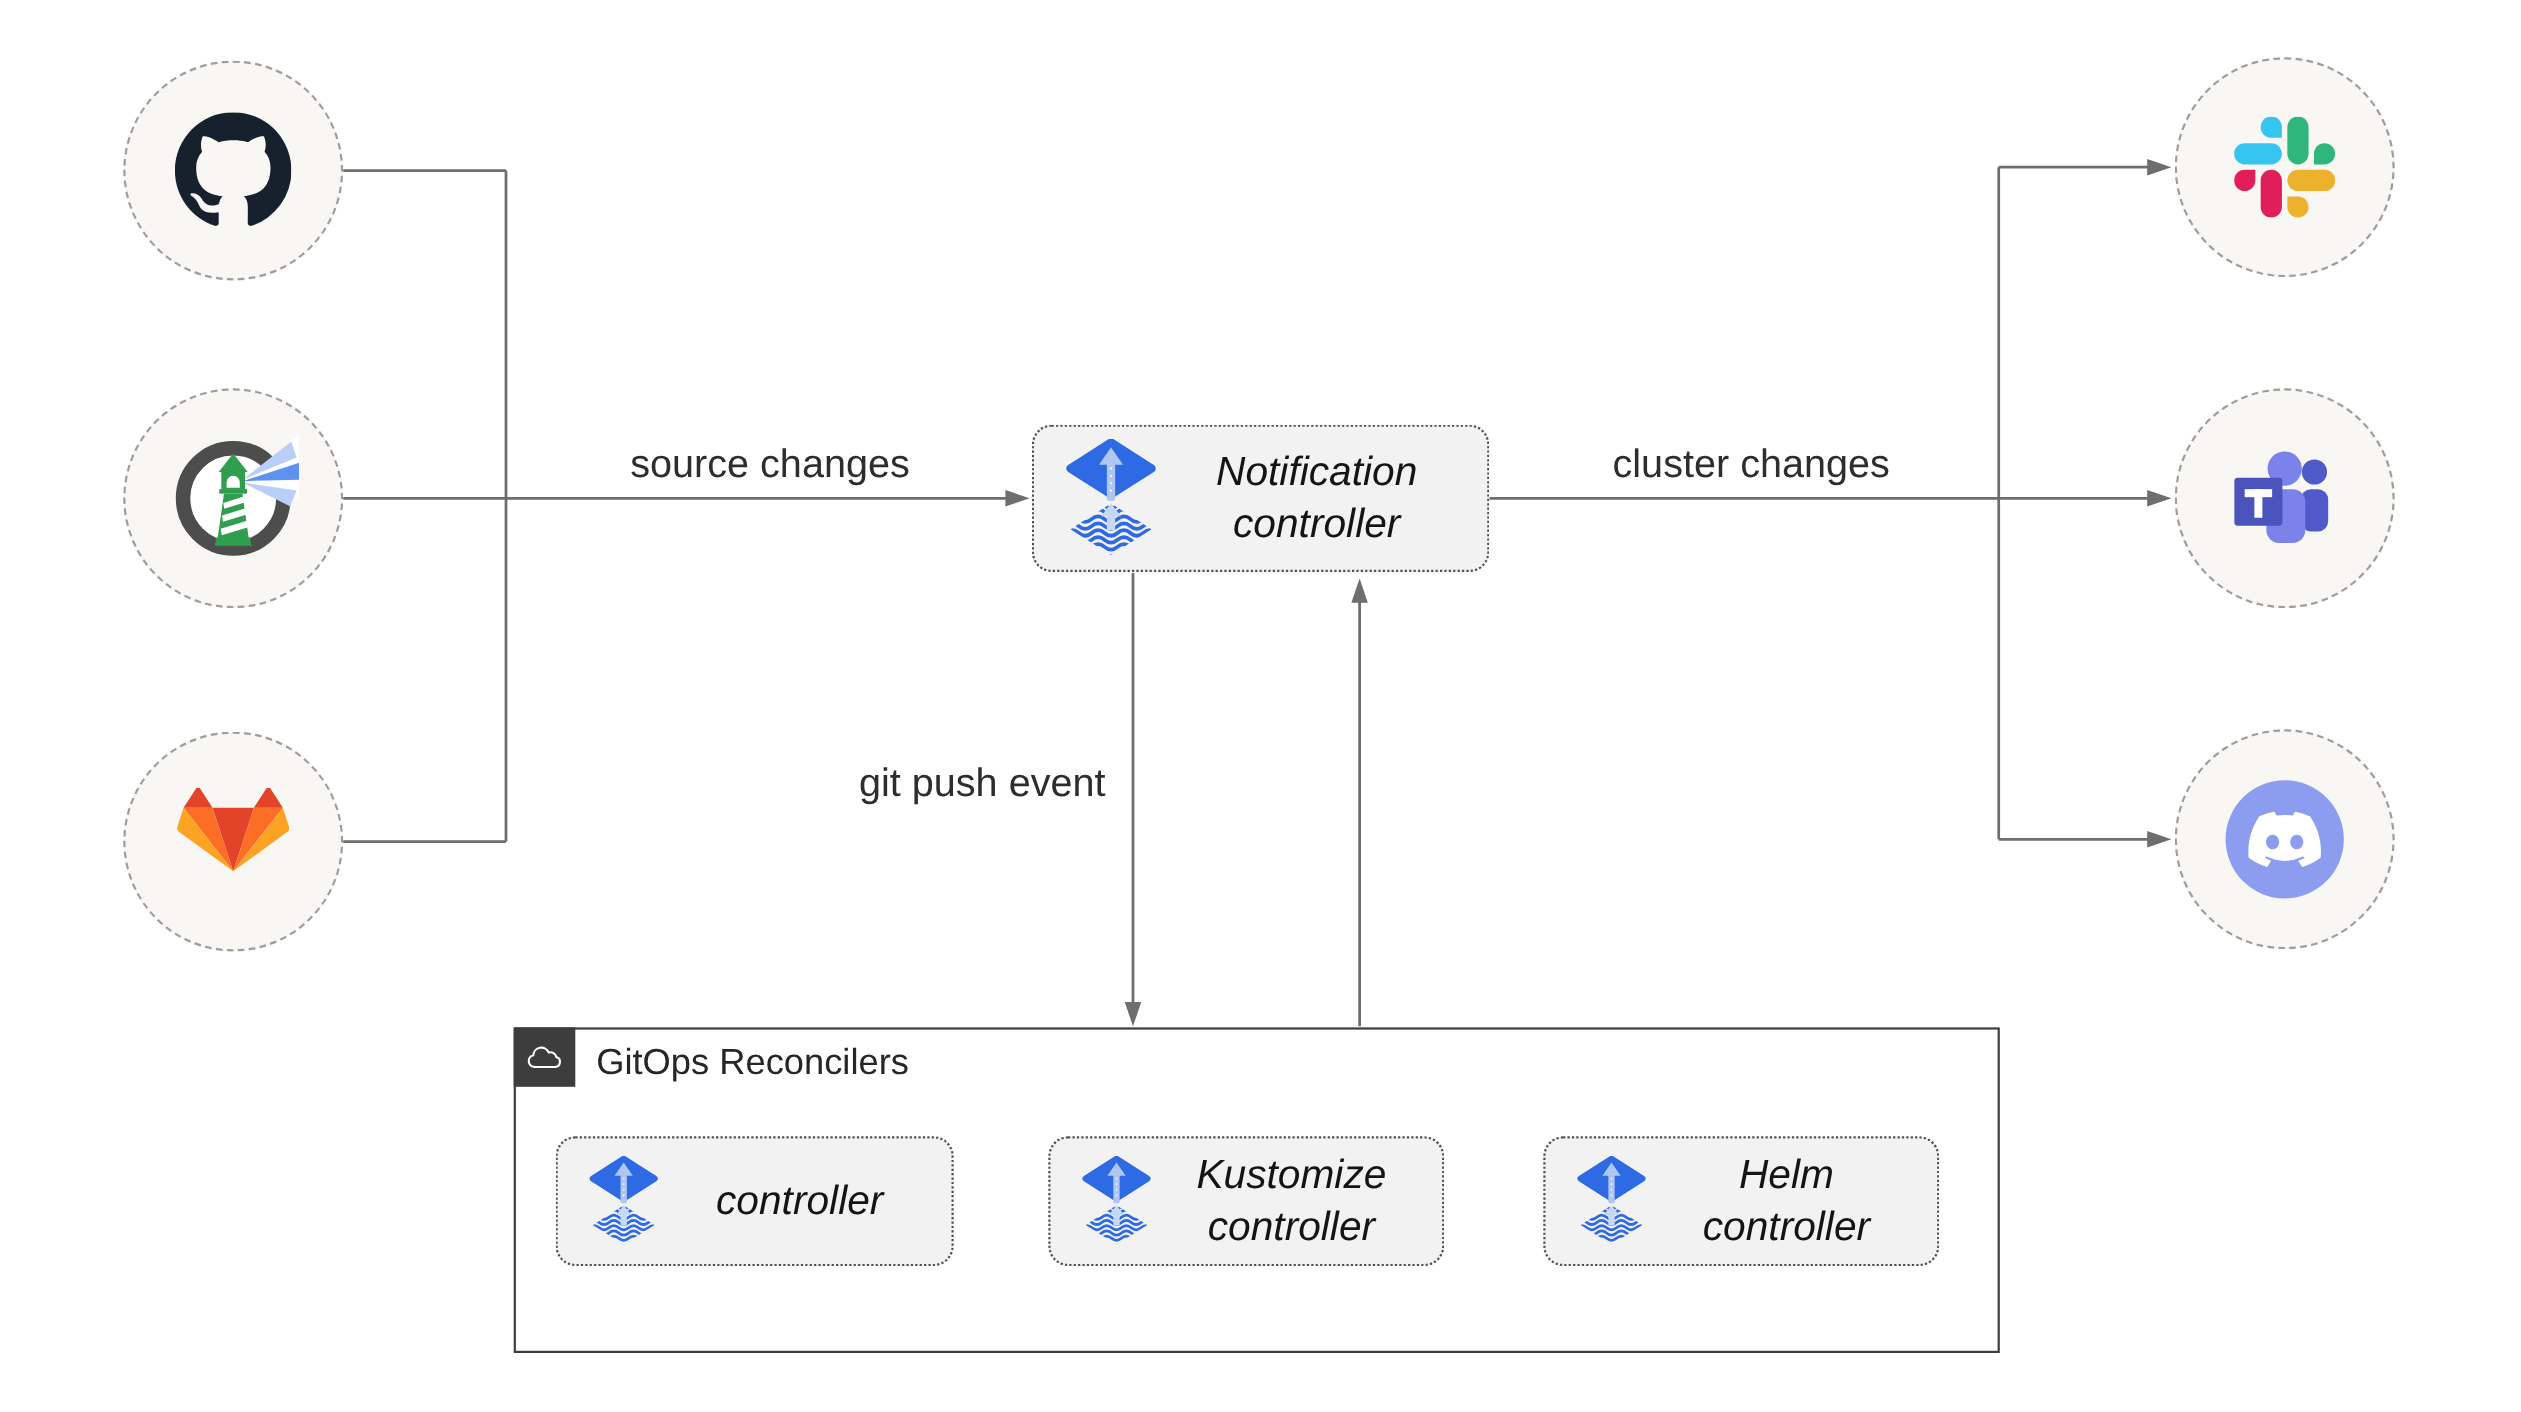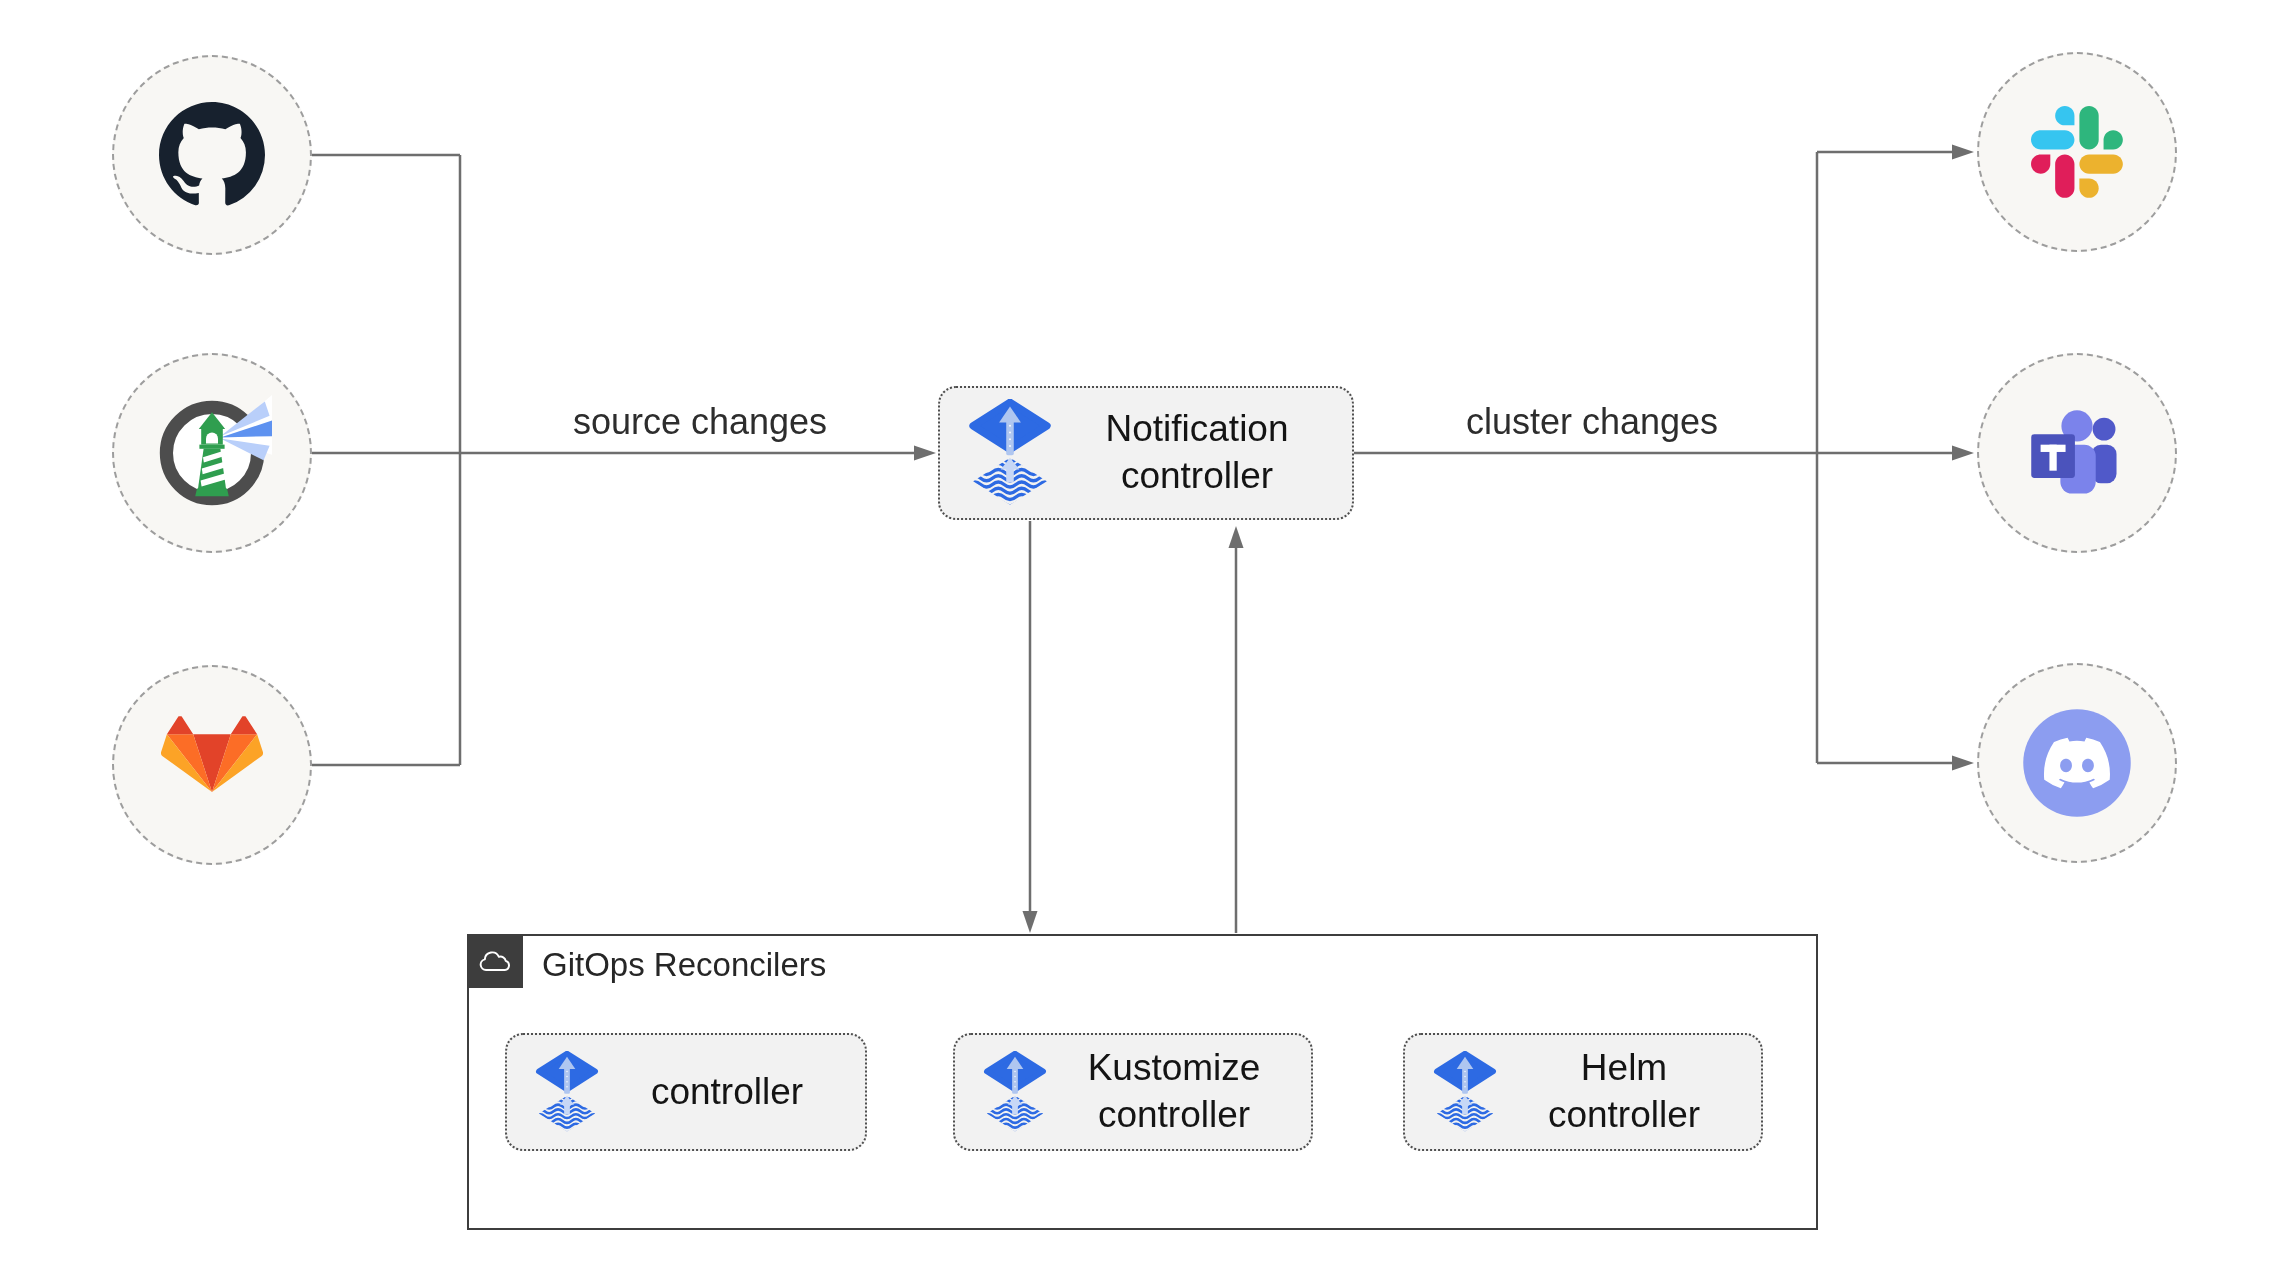--- a/index.html
+++ b/index.html
@@ -9,21 +9,21 @@
   .layer{position:absolute;left:0;top:0;width:2292px;height:1284px;}
 
   
   .node-circle{position:absolute;width:200px;height:200px;border-radius:50%;
                background:#f8f7f4;border:2.5px dashed #9d9d9d;
                display:flex;align-items:center;justify-content:center;box-sizing:border-box;}
 
   
   .ctrl-box{position:absolute;background:#f2f2f2;border:2.5px dotted #4f4f4f;
             border-radius:18px;box-sizing:border-box;
-            display:flex;align-items:center;}
+            display:flex;align-items:center;font-style:italic;}
   .ctrl-box .txt{flex:1;text-align:center;color:#141414;font-size:37px;line-height:1.26;
                  padding-right:10px;}
 
   
   .edge-label{position:absolute;font-size:36px;color:#2d2d2d;white-space:nowrap;}
   .center{transform:translateX(-50%);}
 
   
   .group-box{position:absolute;left:467px;top:934px;width:1351px;height:296px;
              border:2px solid #3d3d3d;background:#ffffff;box-sizing:border-box;}
@@ -219,20 +219,21 @@
         <use href="#sym-flux"></use>
       </svg>
     <div class="txt">
       <div>Notification</div>
       <div>controller</div>
     </div>
   </div>
 
   <div class="edge-label center" style="left:700px;top:401px;">source changes</div>
   <div class="edge-label center" style="left:1592px;top:401px;">cluster changes</div>
+  <div class="edge-label" style="left:702px;top:691px;width:303px;text-align:right;">git push event</div>
 
   <div class="group-box"></div>
   <div class="group-badge">
     <svg class="icon-cloud" viewBox="0 0 44 40">
         <use href="#sym-cloud"></use>
       </svg>
   </div>
   <div class="group-label">GitOps Reconcilers</div>
 
   <div class="ctrl-box" style="left:505px;top:1033px;width:362px;height:118px;">

